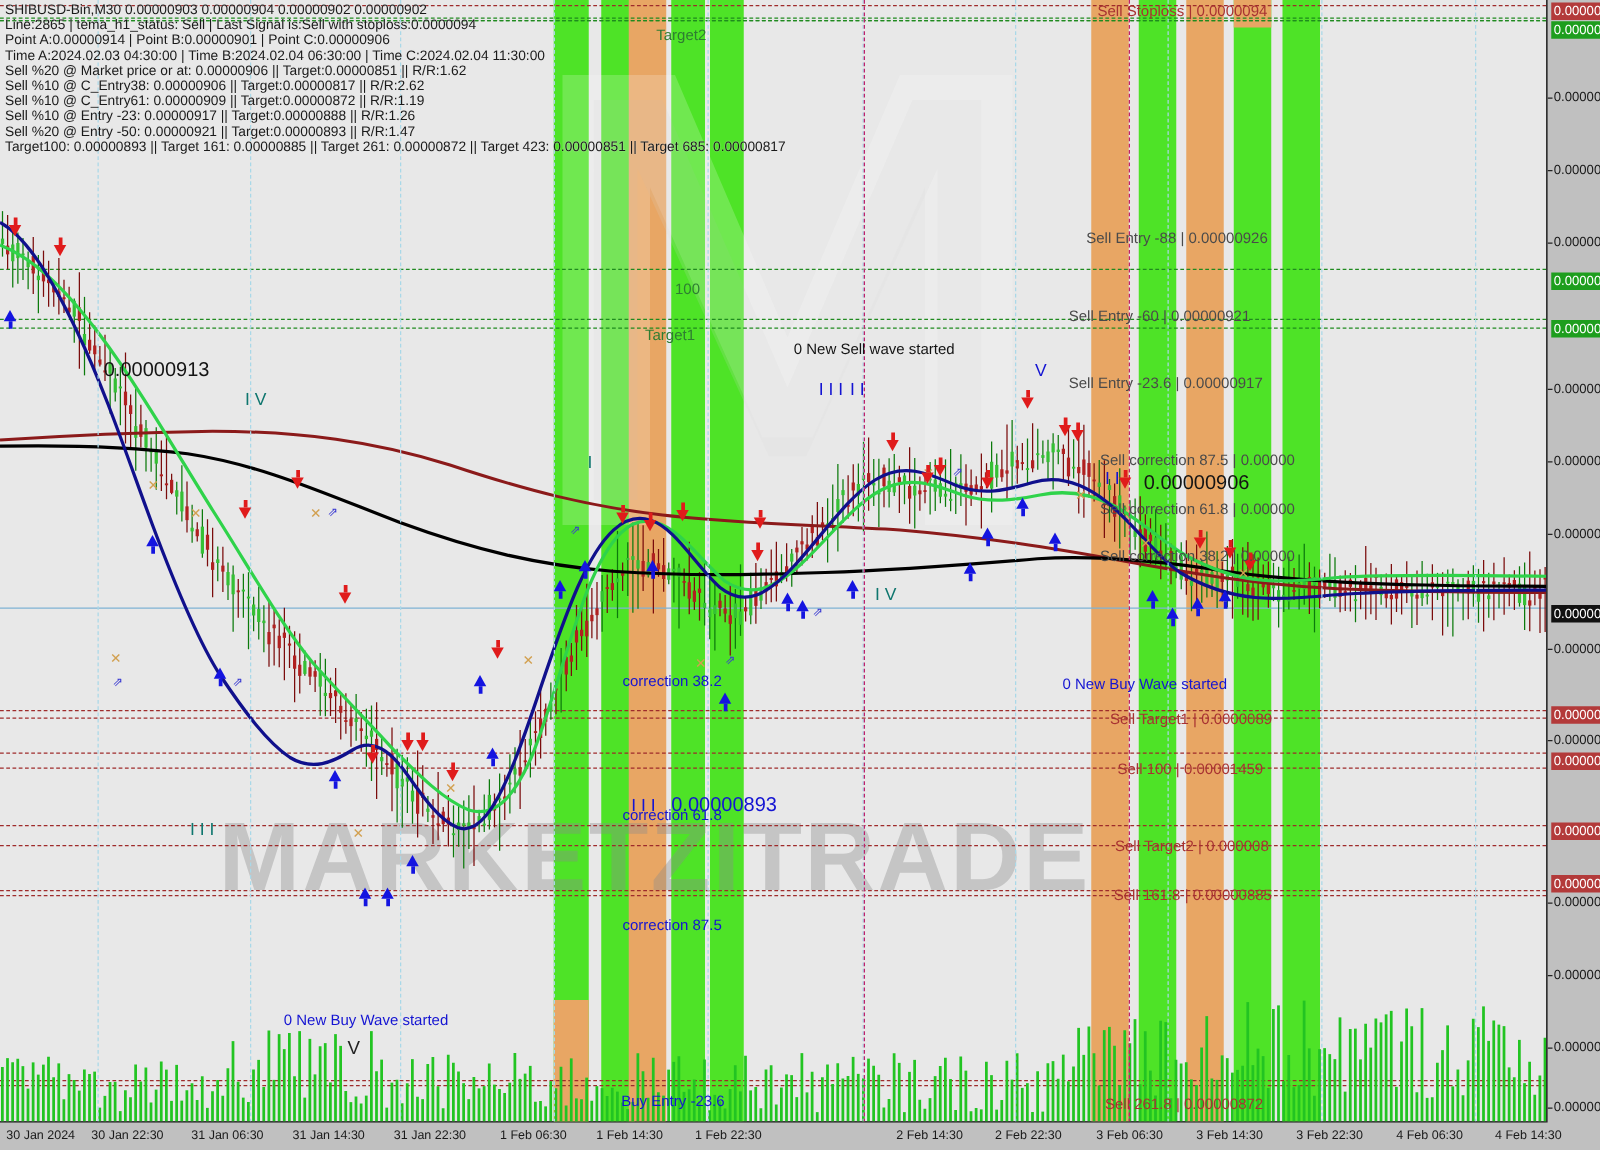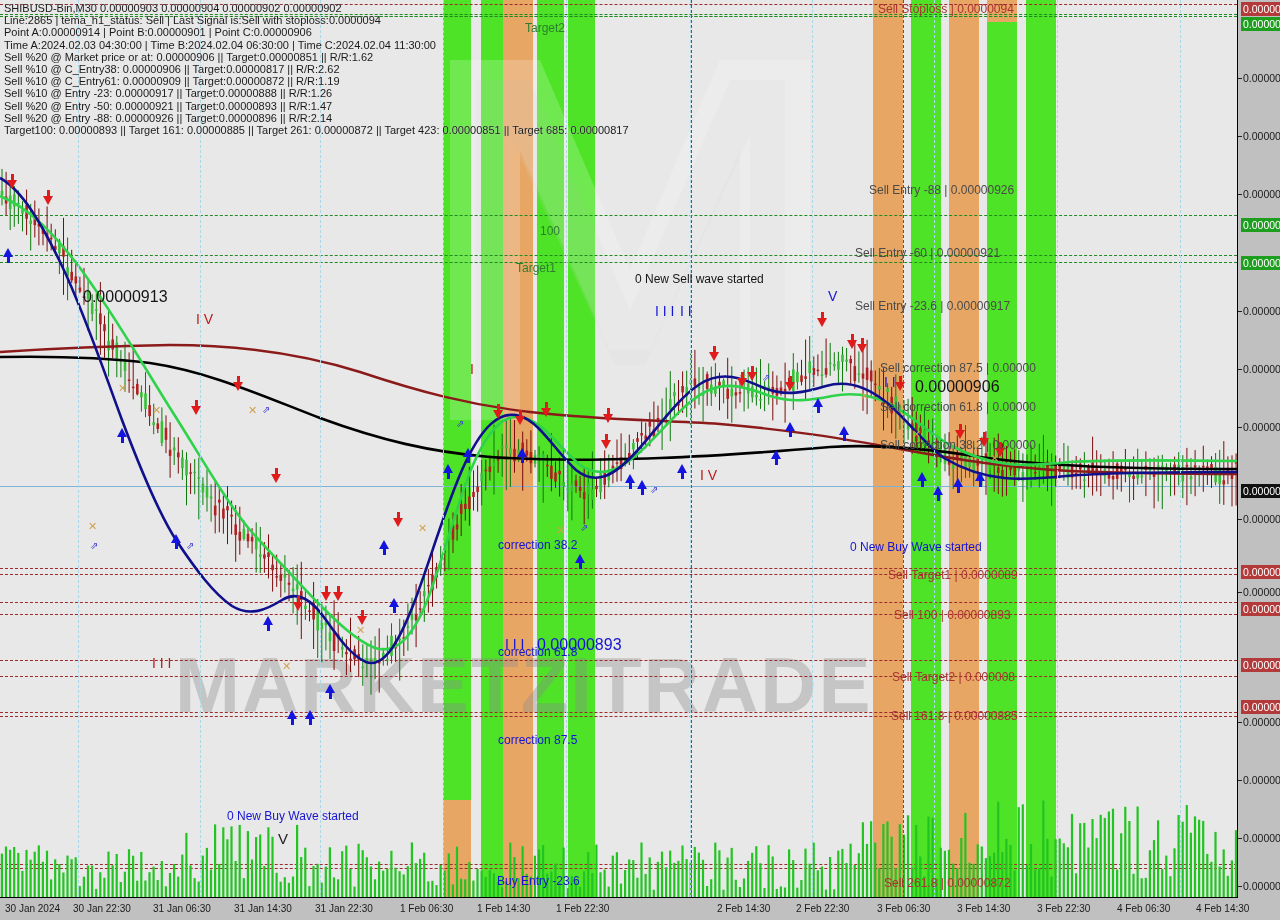--- a/index.html
+++ b/index.html
@@ -79,21 +79,21 @@
   
   .lbl { position:absolute; font-size:12px; white-space:nowrap; z-index:35; }
   .lbl.gray  { color:#4a4a4a; }
   .lbl.red   { color:#a83232; }
   .lbl.blue  { color:#1414d2; }
   .lbl.green { color:#2e7d32; }
   .lbl.black { color:#141414; }
   .lbl.big   { font-size:16px; }
 
   
-  .wave { position:absolute; font-size:14px; z-index:34; color:#b91c1c; }
+  .wave { position:absolute; font-size:14px; z-index:34; color:#0f766e; }
   .wave.blue { color:#1414d2; }
 
   
   .arrow { position:absolute; width:0; height:0; z-index:30; }
   .arrow.down { border-left:5px solid transparent; border-right:5px solid transparent; border-top:9px solid #e01b1b; }
   .arrow.up   { border-left:5px solid transparent; border-right:5px solid transparent; border-bottom:9px solid #1414e0; }
   .arrow-stem { position:absolute; width:3px; height:6px; z-index:30; }
   .arrow-stem.down { background:#e01b1b; }
   .arrow-stem.up   { background:#1414e0; }
 
@@ -1240,21 +1240,21 @@
         <div class="lbl black big" style="left: 915px; top: 378px;">0.00000906</div>
         <div class="lbl black big" style="left: 83px; top: 288px;">0.00000913</div>
         <div class="lbl blue big" style="left: 537px; top: 636px;">0.00000893</div>
         <div class="lbl black" style="left: 635px; top: 272px;">0 New Sell wave started</div>
         <div class="lbl blue" style="left: 850px; top: 540px;">0 New Buy Wave started</div>
         <div class="lbl blue" style="left: 227px; top: 809px;">0 New Buy Wave started</div>
         <div class="lbl blue" style="left: 498px; top: 538px;">correction 38.2</div>
         <div class="lbl blue" style="left: 498px; top: 645px;">correction 61.8</div>
         <div class="lbl blue" style="left: 498px; top: 733px;">correction 87.5</div>
         <div class="lbl red" style="left: 888px; top: 568px;">Sell Target1 | 0.0000089</div>
-        <div class="lbl red" style="left: 894px; top: 608px;">Sell 100 | 0.00000893</div>
+        <div class="lbl red" style="left: 894px; top: 608px;">Sell 100 | 0.00001459</div>
         <div class="lbl red" style="left: 892px; top: 670px;">Sell Target2 | 0.000008</div>
         <div class="lbl red" style="left: 891px; top: 709px;">Sell 161.8 | 0.00000885</div>
         <div class="lbl red" style="left: 884px; top: 876px;">Sell 261.8 | 0.00000872</div>
         <div class="lbl blue" style="left: 497px; top: 874px;">Buy Entry -23.6</div>
       </div>
 
     <div id="waves">
         <div class="wave" style="left: 196px; top: 311px;">I V</div>
         <div class="wave" style="left: 470px; top: 361px;">I</div>
         <div class="wave blue" style="left: 655px; top: 303px;">I I I</div>
@@ -1270,21 +1270,20 @@
       <div>SHIBUSD-Bin,M30  0.00000903 0.00000904 0.00000902 0.00000902</div>
       <div id="info-rest">
           <div>Line:2865 | tema_h1_status: Sell | Last Signal is:Sell with stoploss:0.0000094</div>
           <div>Point A:0.00000914 | Point B:0.00000901 | Point C:0.00000906</div>
           <div>Time A:2024.02.03 04:30:00 | Time B:2024.02.04 06:30:00 | Time C:2024.02.04 11:30:00</div>
           <div>Sell %20 @ Market price or at: 0.00000906 || Target:0.00000851 || R/R:1.62</div>
           <div>Sell %10 @ C_Entry38: 0.00000906 || Target:0.00000817 || R/R:2.62</div>
           <div>Sell %10 @ C_Entry61: 0.00000909 || Target:0.00000872 || R/R:1.19</div>
           <div>Sell %10 @ Entry -23: 0.00000917 || Target:0.00000888 || R/R:1.26</div>
           <div>Sell %20 @ Entry -50: 0.00000921 || Target:0.00000893 || R/R:1.47</div>
-          <div>Sell %20 @ Entry -88: 0.00000926 || Target:0.00000896 || R/R:2.14</div>
           <div>Target100: 0.00000893 || Target 161: 0.00000885 || Target 261: 0.00000872 || Target 423: 0.00000851 || Target 685: 0.00000817</div>
         </div>
     </div>
 
   </div>
 
   <div id="price-axis">
       <div class="pr red-bg" style="top: 2px;">0.000009</div>
       <div class="pr green-bg" style="top: 17px;">0.000009</div>
       <div class="pr tick" style="top: 72px;">0.000009</div>

